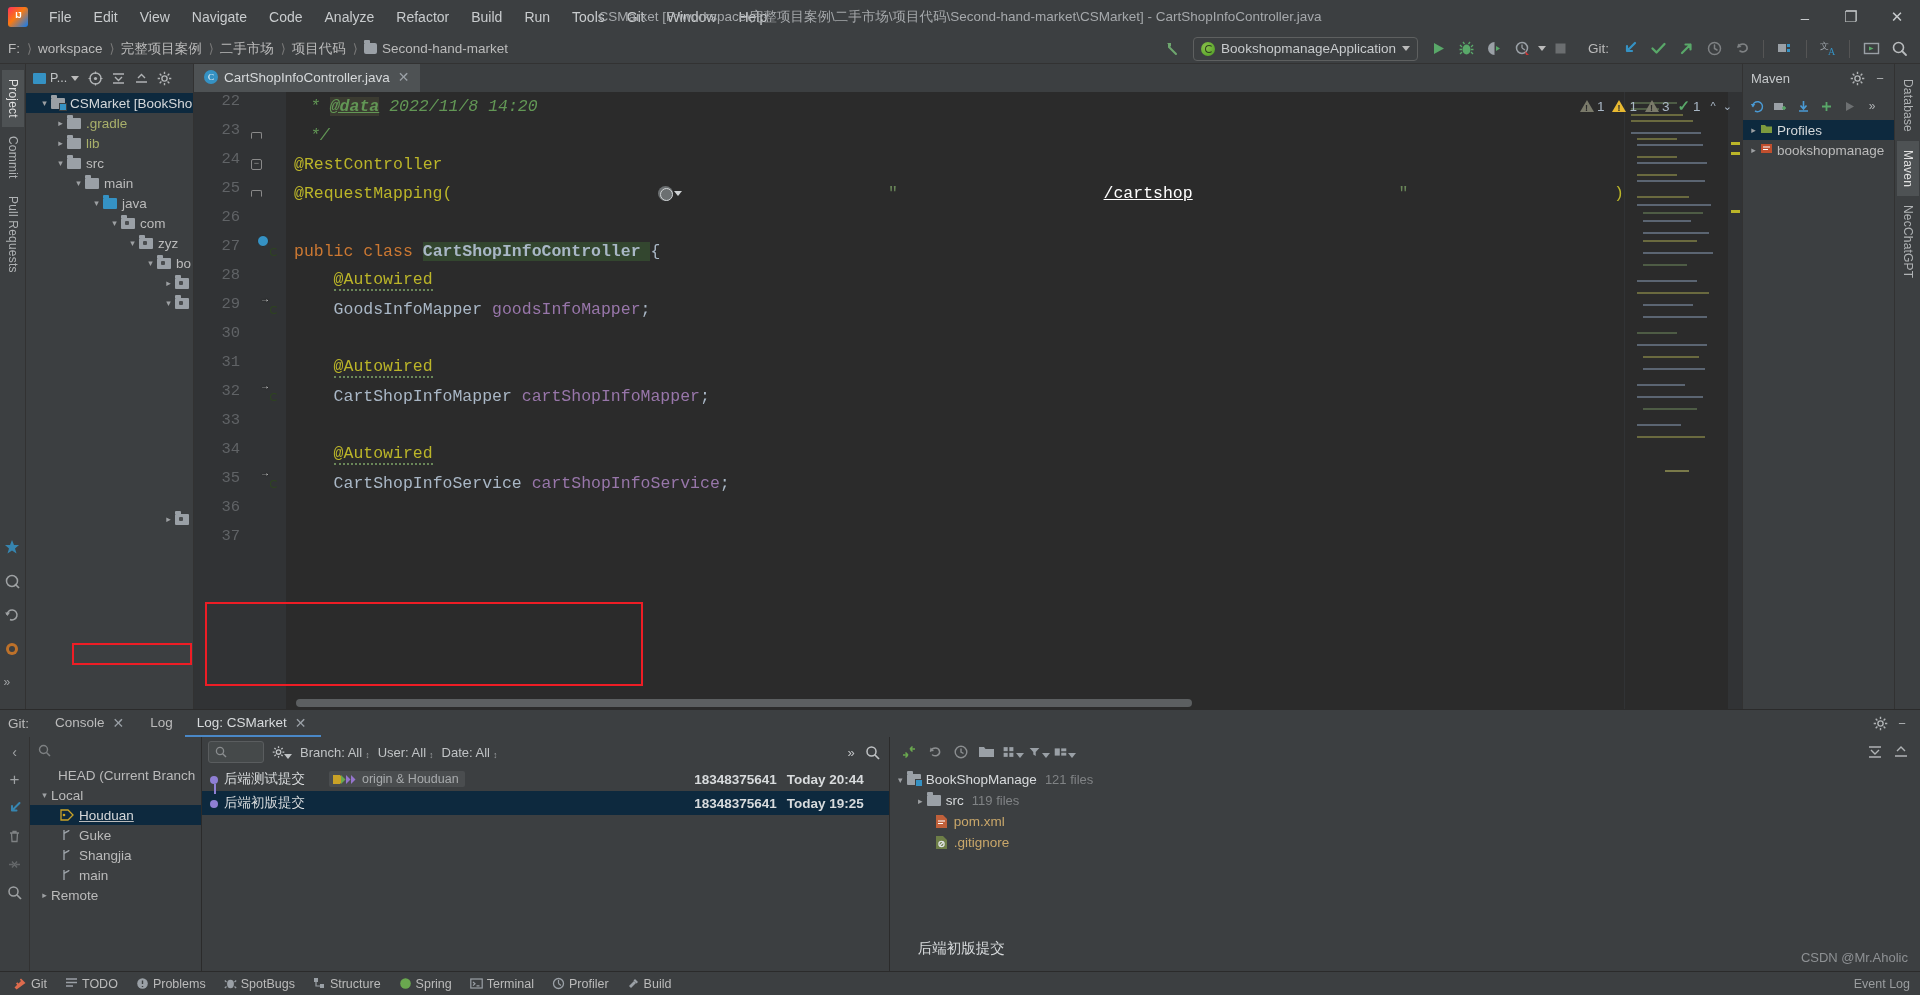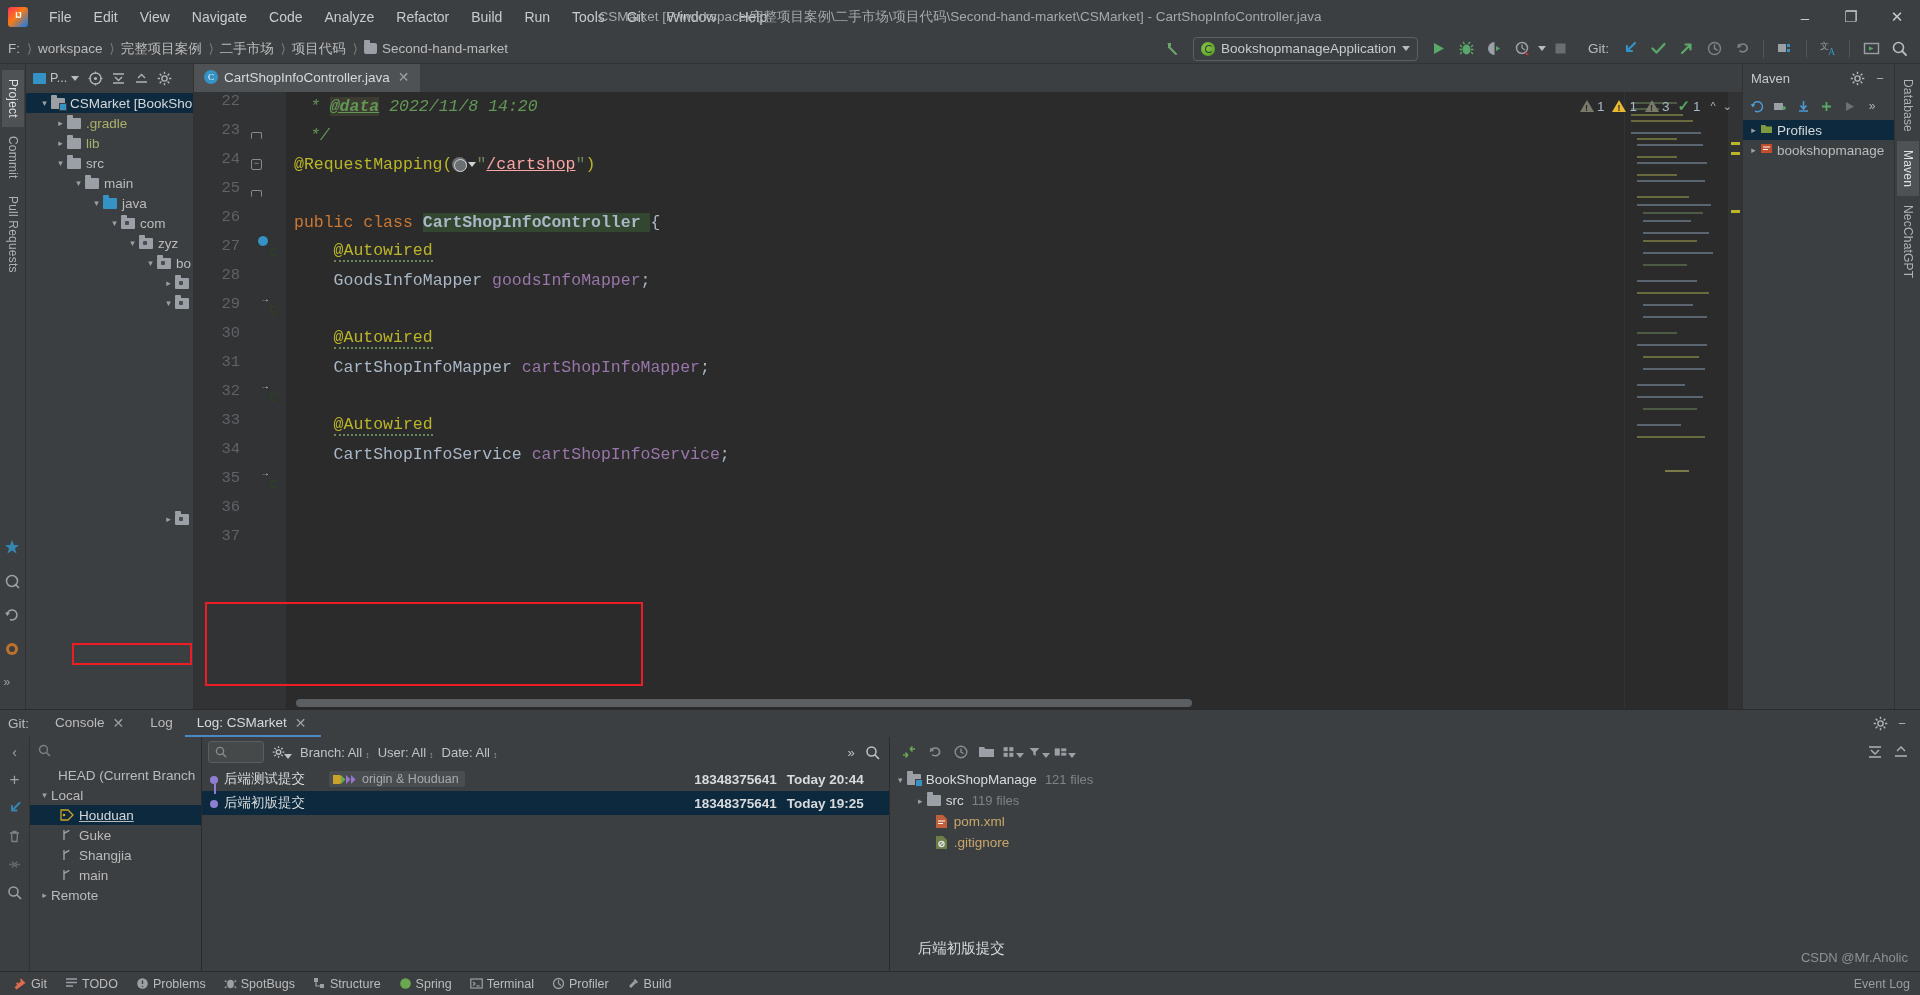--- a/index.html
+++ b/index.html
@@ -205,21 +205,21 @@
     border-radius:50%; background:#3592c4; border:1px solid #2b2b2b;
   }
 
   .kw { color: #cc7832; }
   .anno { color: #bbb529; }
   .cls { color: #a9b7c6; }
   .type { color: #a9b7c6; }
   .var { color: #9876aa; }
   .cmt { color: #629755; font-style: italic; }
   .cmt-tag { color: #629755; font-style: italic; font-weight: bold; text-decoration: underline; background:#5c5c3f55; }
-  .str { color: #fca5a5; text-decoration: underline; }
+  .str { color: #ffffff; text-decoration: underline; }
   .plain { color: #a9b7c6; }
   .hl-green { background: #33462f; font-weight: bold; }
   .squiggle { border-bottom: 2px dotted #6a8759; }
 
   .globe-ic {
     display:inline-flex; align-items:center; gap:1px; vertical-align:middle;
   }
   .globe {
     width:15px;height:15px;border-radius:50%;background:#6b6f71;
     display:inline-block; position:relative;
@@ -707,20 +707,23 @@
         </div>
 
         <div class="code-col">
           <div class="line" style="padding-left:14px;">
             <span class="cmt"> * </span><span class="cmt-tag">@data</span><span class="cmt"> 2022/11/8 14:20</span>
           </div>
           <div class="line" style="padding-left:14px;">
             <span class="cmt"> */</span>
           </div>
           <div class="line" style="padding-left:8px;">
+            <span class="anno">@RestController</span>
+          </div>
+          <div class="line" style="padding-left:8px;justify-content:space-between;">
             <span class="anno">@RequestMapping(</span><span class="globe-ic"><span class="globe"></span><span class="caret" style="border-top-color:#cfd2d4;"></span></span><span style="color:#6a8759;">"</span><span class="str">/cartshop</span><span style="color:#6a8759;">"</span><span class="anno">)</span>
           </div>
           <div class="line"></div>
           <div class="line" style="padding-left:8px;">
             <span class="kw">public </span><span class="kw">class </span><span class="cls hl-green">CartShopInfoController </span><span class="plain">{</span>
           </div>
           <div class="line" style="padding-left:8px;">
             <span class="plain">    </span><span class="anno squiggle">@Autowired</span>
           </div>
           <div class="line" style="padding-left:8px;">

